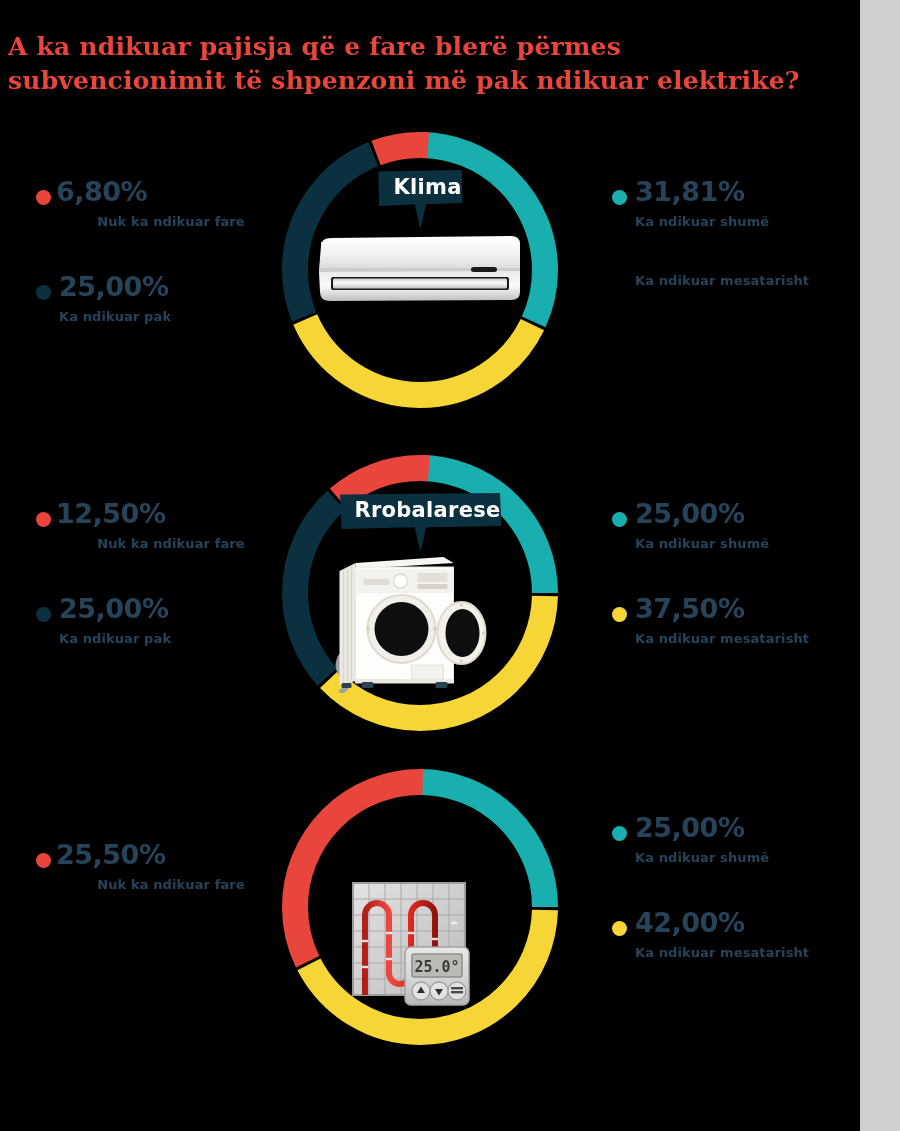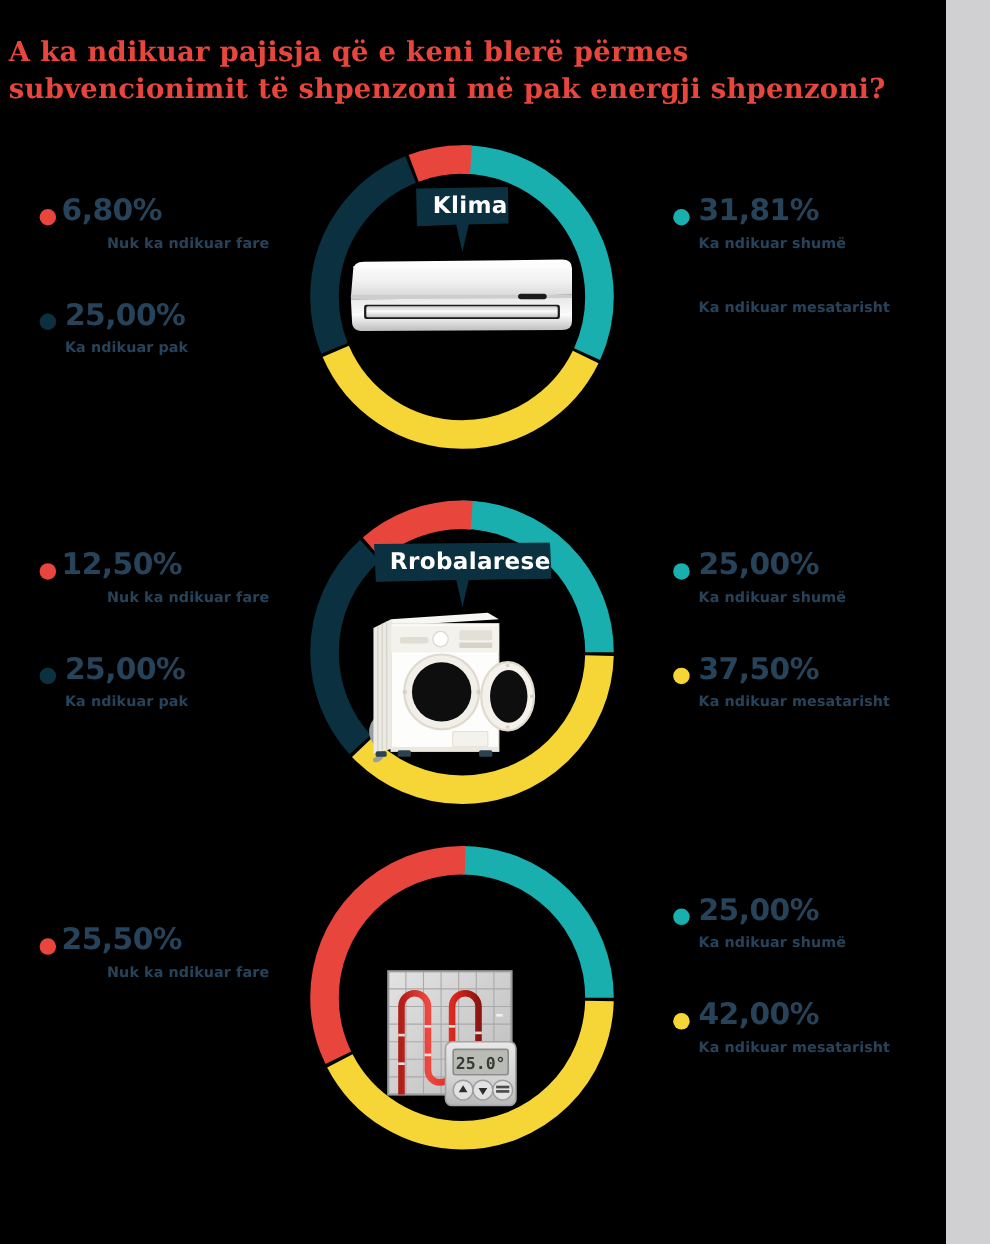--- a/index.html
+++ b/index.html
@@ -129,22 +129,22 @@
   .legend-item.tight .dot { margin-right: 5px; }
   .legend-item.tight .desc { margin-left: 20px; text-align: center; }
 </style>
 </head>
 <body>
 
 <div id="page">
   <div id="board">
 
     <div id="title">
-      <div>A ka ndikuar pajisja që e keni blerë përmes</div>
-      <div>subvencionimit të shpenzoni më pak energji shpenzoni?</div>
+      <div>A ka ndikuar pajisja që e fare blerë përmes</div>
+      <div>subvencionimit të shpenzoni më pak ndikuar elektrike?</div>
     </div>
 
     <div class="chart-block" style="top:120px;height:300px;">
 
       <div class="legend left" style="top:58px;">
         <div class="legend-item tight">
           <div class="legend-row">
             <span class="dot" style="background:#e8463c;"></span>
             <span class="pct">6,80%</span>
           </div>

